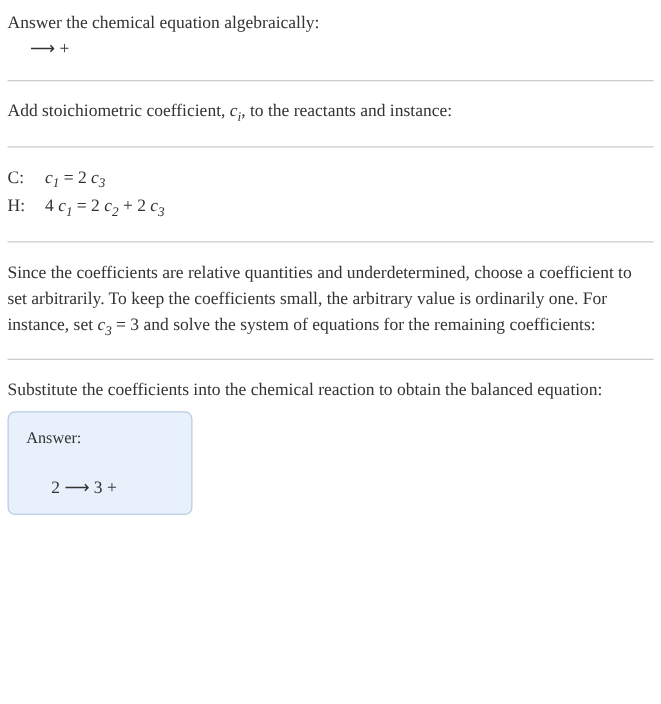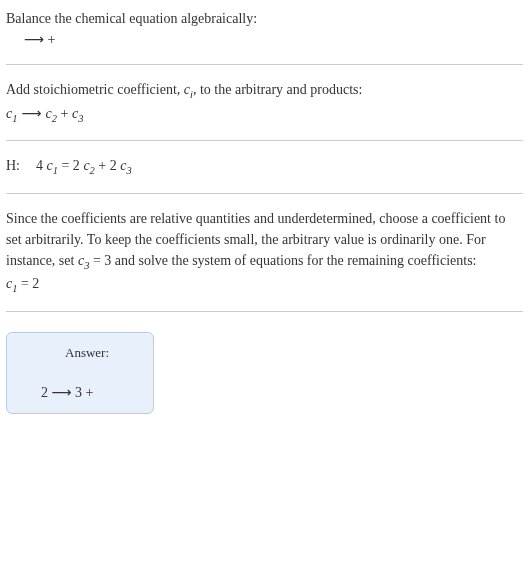--- a/index.html
+++ b/index.html
@@ -43,69 +43,66 @@
       background: #e8f0fb;
       border: 1px solid #b8cce4;
       border-radius: 6px;
       padding: 10px 14px;
       margin-top: 6px;
       min-width: 148px;
     }
     .answer-label {
       font-size: 13px;
       margin-bottom: 6px;
-      margin-left: 44px;
     }
     .answer-content {
       padding-left: 20px;
       margin-top: 20px;
     }
     .arrow {
       display: inline-block;
       padding: 0 4px;
     }
   </style>
 </head>
 <body>
 
 <div class="section">
-  <div>Balance the chemical equation algebraically:</div>
+  <div>Answer the chemical equation algebraically:</div>
   <div class="indent"> ⟶  + </div>
 </div>
 
 <hr class="divider">
 
 <div class="section">
   <div>
-    <span>Add stoichiometric coefficient, </span><span class="italic">c</span><sub>i</sub><span>, to the arbitrary and products:</span>
-  </div>
-  <div>
-    <span class="italic">c</span><sub>1</sub><span class="arrow"> ⟶ </span><span class="italic">c</span><sub>2</sub><span>  + </span><span class="italic">c</span><sub>3</sub>
+    <span>Add stoichiometric coefficient, </span><span class="italic">c</span><sub>i</sub><span>, to the reactants and instance:</span>
   </div>
 </div>
 
 <hr class="divider">
 
 <div class="section">
+  <div>
+    <span class="prefix">C: </span><span class="italic">c</span><sub>1</sub><span> = 2 </span><span class="italic">c</span><sub>3</sub>
+  </div>
   <div>
     <span class="prefix">H: </span><span>4 </span><span class="italic">c</span><sub>1</sub><span> = 2 </span><span class="italic">c</span><sub>2</sub><span> + 2 </span><span class="italic">c</span><sub>3</sub>
   </div>
 </div>
 
 <hr class="divider">
 
 <div class="section">
   <div>
     <span>Since the coefficients are relative quantities and underdetermined, choose a coefficient to set arbitrarily. To keep the coefficients small, the arbitrary value is ordinarily one. For instance, set </span><span class="italic">c</span><sub>3</sub><span> = 3 and solve the system of equations for the remaining coefficients:</span>
   </div>
-  <div>
-    <span class="italic">c</span><sub>1</sub><span> = 2</span>
-  </div>
 </div>
 
 <hr class="divider">
 
 <div class="section">
+  <div>Substitute the coefficients into the chemical reaction to obtain the balanced equation:</div>
   <div class="answer-box">
     <div class="answer-label">Answer:</div>
     <div class="answer-content">2  ⟶ 3  + </div>
   </div>
 </div>
 
 </body></html>

